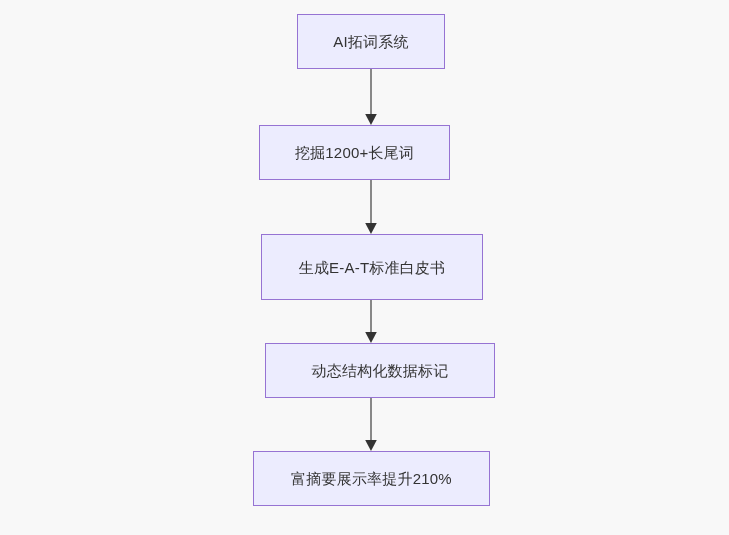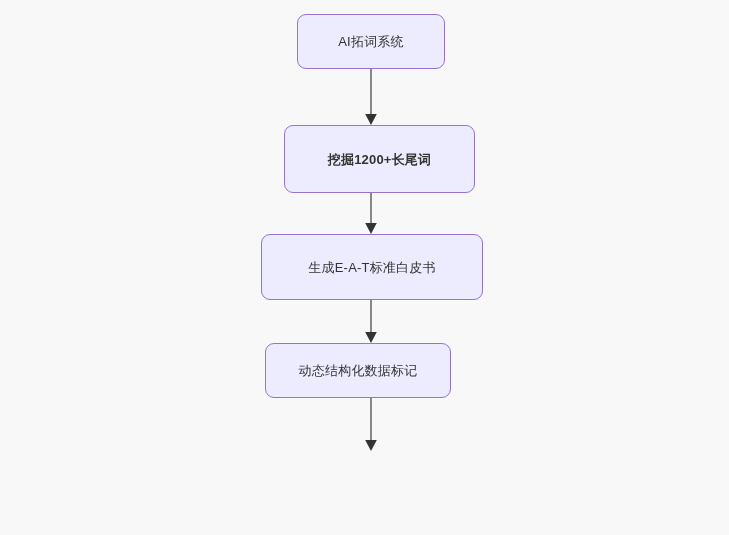--- a/index.html
+++ b/index.html
@@ -16,26 +16,26 @@
   #flowchart {
     position: relative;
     width: 729px;
     height: 535px;
   }
   .node {
     position: absolute;
     box-sizing: border-box;
     background: #ececfe;
     border: 1.6px solid #9673d3;
-    border-radius: 9px;
+    border-radius: 0;
     display: flex;
     align-items: center;
     justify-content: center;
     color: #333333;
-    font-size: 13px;
+    font-size: 15px;
     line-height: 1;
     letter-spacing: 0.2px;
     white-space: nowrap;
   }
   .node-label {
     display: block;
     text-align: center;
   }
   .edge {
     position: absolute;
@@ -75,26 +75,29 @@
     <svg width="18" height="53" viewBox="0 0 18 53">
       <line x1="9" y1="0" x2="9" y2="44" stroke="#888888" stroke-width="2"></line>
       <polygon points="9,53 3.2,42 14.8,42" fill="#333333"></polygon>
     </svg>
   </div>
 
   <div class="node" style="left:297px; top:14px; width:148px; height:55px;">
     <span class="node-label">AI拓词系统</span>
   </div>
 
-  <div class="node" style="left:284px; top:125px; width:191px; height:68px;font-weight:bold;">
+  <div class="node" style="left:259px; top:125px; width:191px; height:55px;">
     <span class="node-label">挖掘1200+长尾词</span>
   </div>
 
   <div class="node" style="left:261px; top:234px; width:222px; height:66px;">
     <span class="node-label">生成E-A-T标准白皮书</span>
   </div>
 
-  <div class="node" style="left:265px; top:343px; width:186px; height:55px;">
+  <div class="node" style="left:265px; top:343px; width:230px; height:55px;">
     <span class="node-label">动态结构化数据标记</span>
   </div>
 
+  <div class="node" style="left:253px; top:451px; width:237px; height:55px;">
+    <span class="node-label">富摘要展示率提升210%</span>
+  </div>
 
 </div>
 
 </body></html>

